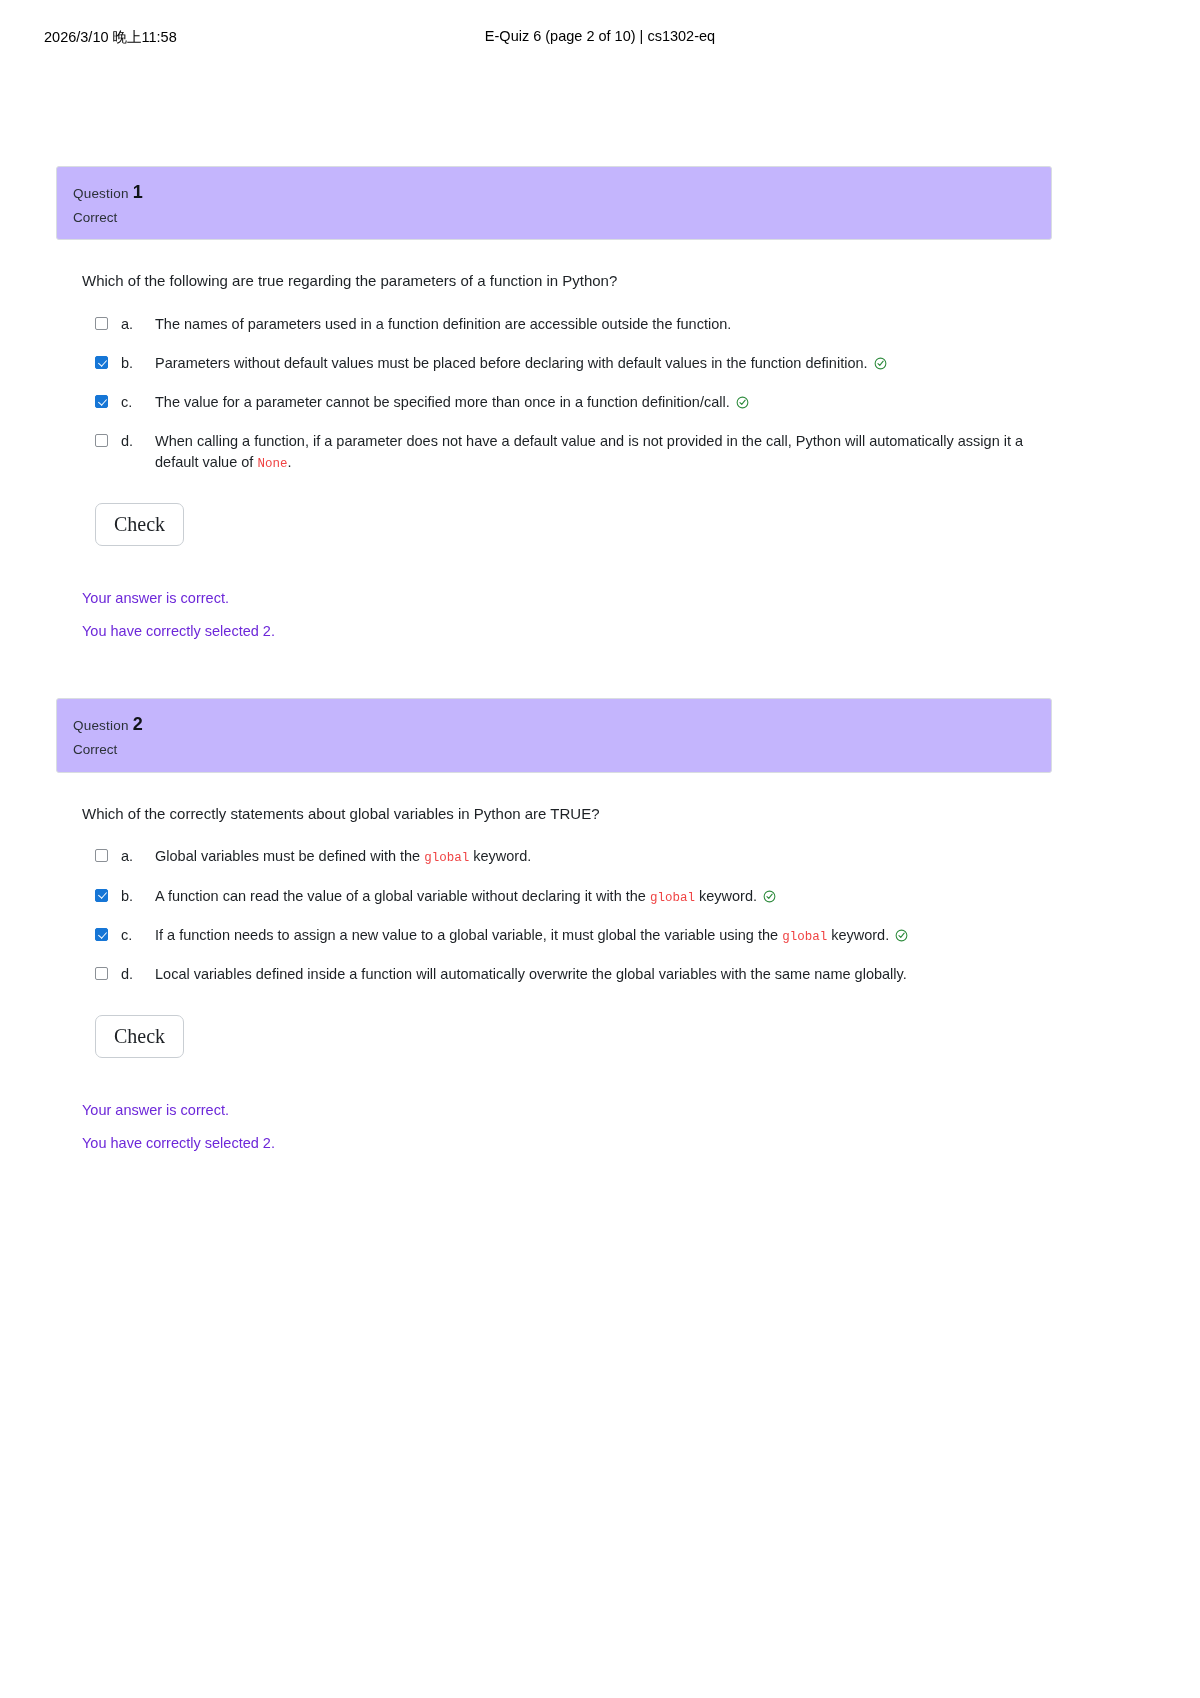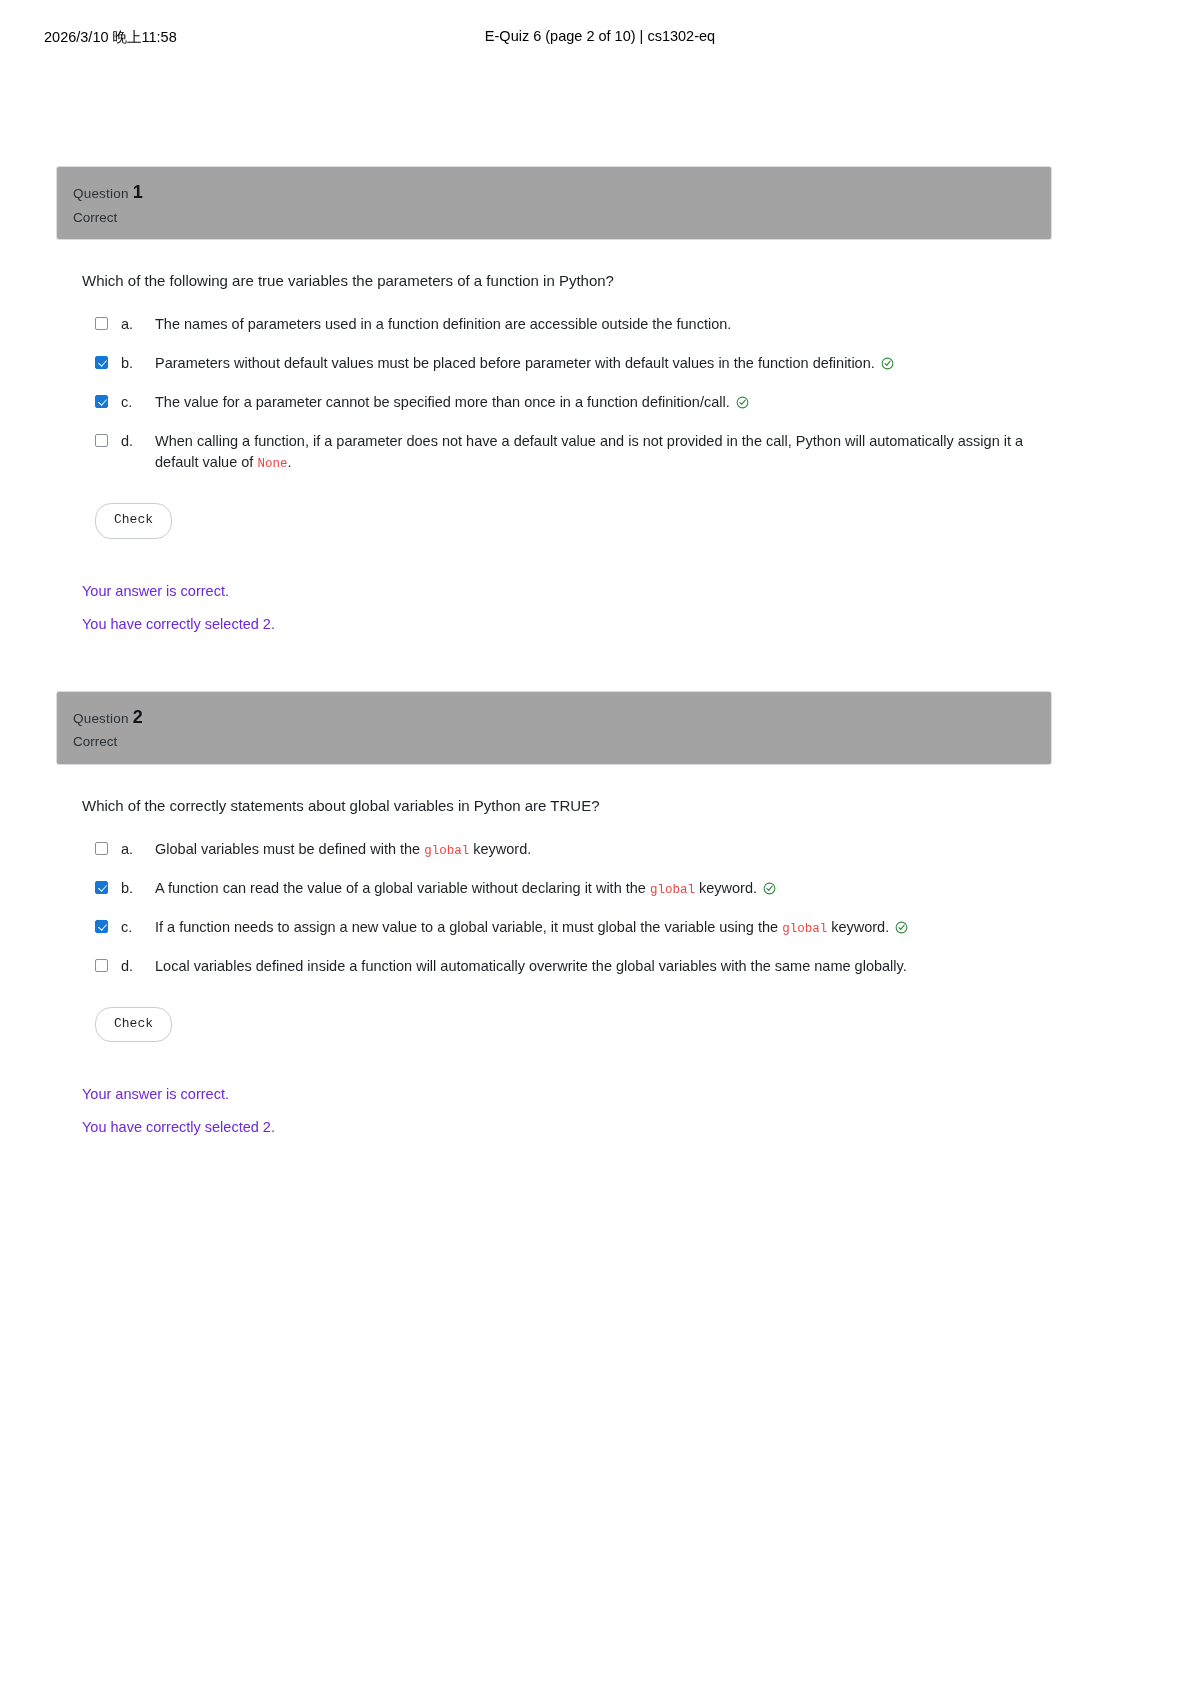--- a/index.html
+++ b/index.html
@@ -81,21 +81,21 @@
 
   
   .question {
     margin-bottom: 56px;
   }
   .q-info {
     border: 1px solid #d9dde1;
     border-radius: 3px;
     padding: 14px 16px 13px 16px;
     box-sizing: border-box;
-    background: #a3a3a3;
+    background: #c4b5fd;
   }
   .q-no {
     font-size: 13.5px;
     color: #2b3137;
     letter-spacing: .2px;
     line-height: 1.25;
     white-space: nowrap;
   }
   .q-no .q-num {
     font-size: 18px;
@@ -195,26 +195,26 @@
   }
   .tick svg { display: block; }
 
   
   .check-wrap {
     padding-left: 13px;
     margin-top: 30px;
   }
   .btn-check {
     display: inline-block;
-    font-family: Liberation Mono, monospace;
-    font-size: 13px;
+    font-family: Liberation Serif, serif;
+    font-size: 20px;
     color: #1d2125;
     background: #ffffff;
     border: 1px solid #c9ced3;
-    border-radius: 16px;
+    border-radius: 7px;
     padding: 9px 18px 10px 18px;
     line-height: 1.1;
     cursor: pointer;
   }
 
   
   .feedback {
     margin-top: 42px;
     padding-left: 0;
   }
@@ -236,31 +236,31 @@
     <div class="ph-center">E-Quiz 6 (page 2 of 10) | cs1302-eq</div>
   </div>
 
   <div class="content">
       <div class="question">
         <div class="q-info">
           <div class="q-no"><span>Question</span><span class="q-num">1</span></div>
           <div class="q-state">Correct</div>
         </div>
         <div class="q-body">
-          <div class="q-text">Which of the following are true variables the parameters of a function in Python?</div>
+          <div class="q-text">Which of the following are true regarding the parameters of a function in Python?</div>
           <ul class="answers">
             <li class="answer">
               <span class="cb"></span>
               <span class="ans-letter">a.</span>
               <span class="ans-text"><span>The names of parameters used in a function definition are accessible outside the function.</span></span>
             </li>
             <li class="answer">
               <span class="cb checked"></span>
               <span class="ans-letter">b.</span>
-              <span class="ans-text"><span>Parameters without default values must be placed before parameter with default values in the function definition.</span><span class="tick"><svg viewBox="0 0 16 16" width="13" height="13">
+              <span class="ans-text"><span>Parameters without default values must be placed before declaring with default values in the function definition.</span><span class="tick"><svg viewBox="0 0 16 16" width="13" height="13">
                     <circle cx="8" cy="8" r="6.6" fill="none" stroke="#2e8b3d" stroke-width="1.3"></circle>
                     <path d="M4.9 8.2 L7.1 10.4 L11.3 5.2" fill="none" stroke="#2e8b3d" stroke-width="1.4" stroke-linecap="round" stroke-linejoin="round"></path>
                   </svg></span></span>
             </li>
             <li class="answer">
               <span class="cb checked"></span>
               <span class="ans-letter">c.</span>
               <span class="ans-text"><span>The value for a parameter cannot be specified more than once in a function definition/call.</span><span class="tick"><svg viewBox="0 0 16 16" width="13" height="13">
                     <circle cx="8" cy="8" r="6.6" fill="none" stroke="#2e8b3d" stroke-width="1.3"></circle>
                     <path d="M4.9 8.2 L7.1 10.4 L11.3 5.2" fill="none" stroke="#2e8b3d" stroke-width="1.4" stroke-linecap="round" stroke-linejoin="round"></path>

